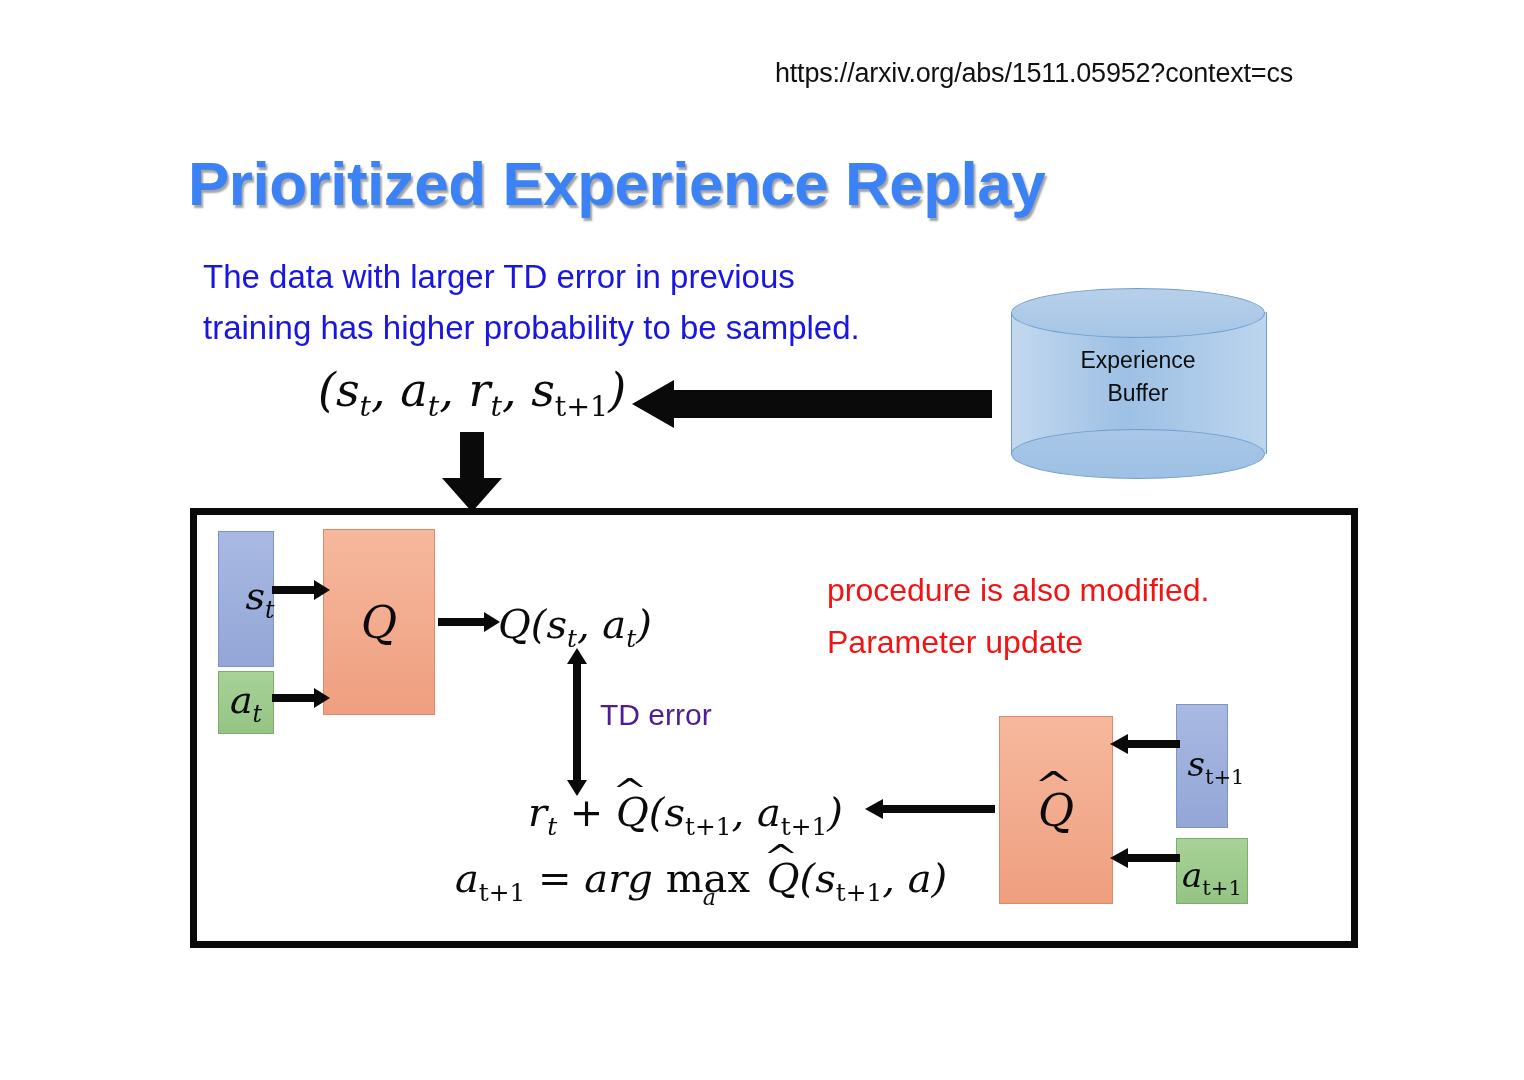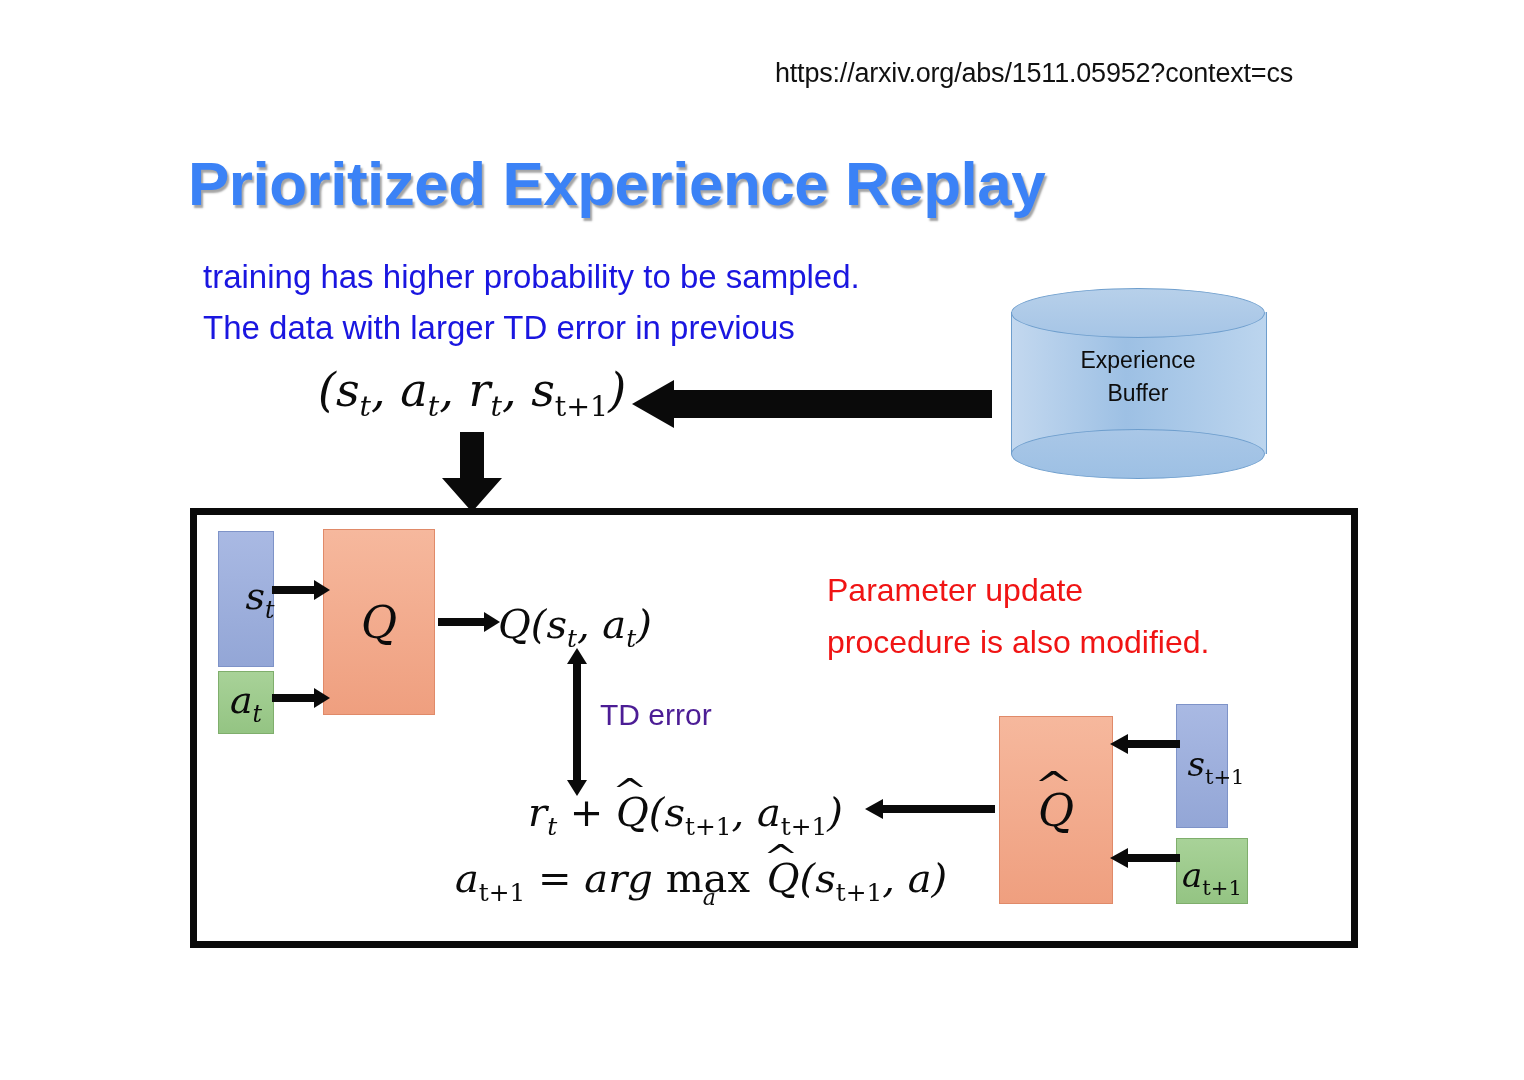--- a/index.html
+++ b/index.html
@@ -147,22 +147,22 @@
 </head>
 <body>
 
 <div class="stage">
 
   <div class="url">https://arxiv.org/abs/1511.05952?context=cs</div>
 
   <div class="title">Prioritized Experience Replay</div>
 
   <div class="blue-note">
+    <div>The data with larger TD error in previous</div>
     <div>training has higher probability to be sampled.</div>
-    <div>The data with larger TD error in previous</div>
   </div>
 
   <div class="cylinder">
     <div class="cyl-body"></div>
     <div class="cyl-bottom"></div>
     <div class="cyl-top"></div>
     <div class="cyl-label">
       <div>Experience</div>
       <div>Buffer</div>
     </div>
@@ -211,22 +211,22 @@
   </div>
 
   <svg class="thin-arrow" id="arrow-td" viewBox="0 0 24 148">
     <line x1="12" y1="14" x2="12" y2="134" stroke="#0a0a0a" stroke-width="8"></line>
     <polygon points="2,16 12,0 22,16" fill="#0a0a0a"></polygon>
     <polygon points="2,132 12,148 22,132" fill="#0a0a0a"></polygon>
   </svg>
   <div class="td-label">TD error</div>
 
   <div class="red-note">
+    <div>procedure is also modified.</div>
     <div>Parameter update</div>
-    <div>procedure is also modified.</div>
   </div>
 
   <div class="math target"><span>r</span><sub>t</sub><span> + </span><span class="hat">Q</span><span>(s</span><sub class="up">t+1</sub><span>, a</span><sub class="up">t+1</sub><span>)</span>
   </div>
 
   <div class="math argmax"><span>a</span><sub class="up">t+1</sub><span> = </span><span>arg</span><span class="up"> max</span><span class="sub-a">a</span><span class="hat" style="margin-left:.42em">Q</span><span>(s</span><sub class="up">t+1</sub><span>, a</span><span>)</span>
   </div>
 
   <div class="nodebox salmon-box" id="box-Qhat">
     <span class="math hat" style="position:relative;left:0;top:0;">Q</span>

